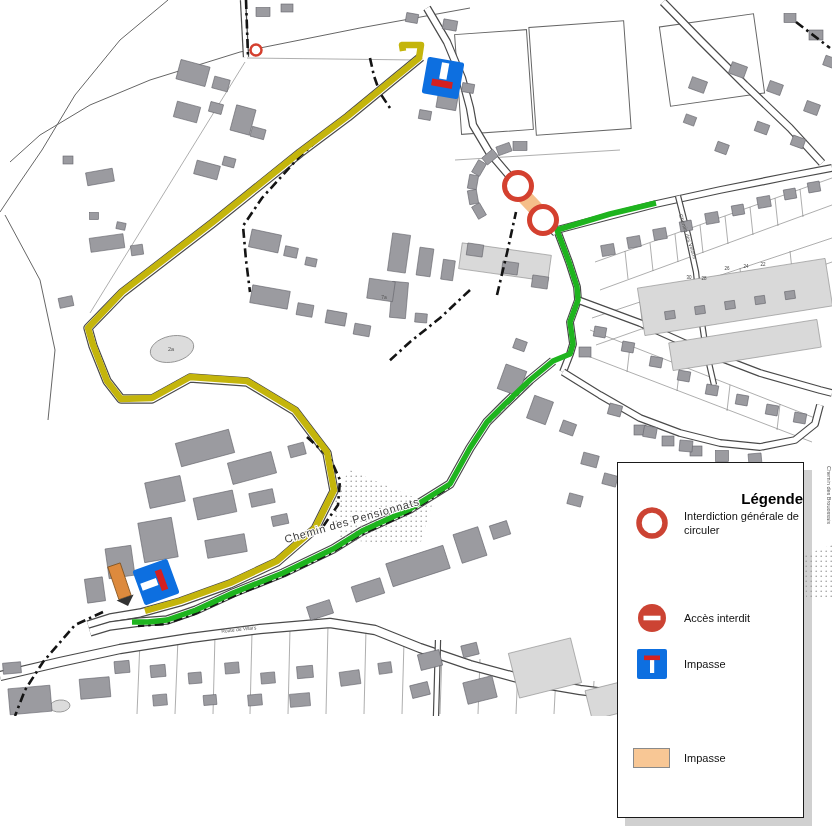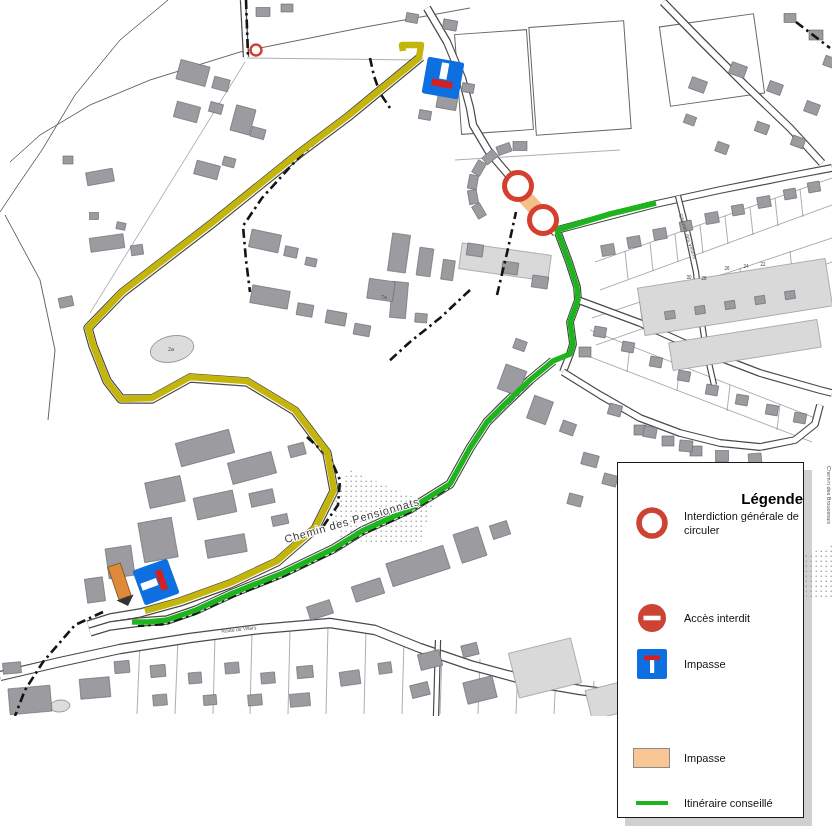--- a/index.html
+++ b/index.html
@@ -342,22 +342,14 @@
 
     <div class="lg-item" style="top:277px">
       <span class="lg-icon">
         <svg width="40" height="22">
             <rect x="1.5" y="1.5" width="36" height="19" fill="#f8c795" stroke="#8a8a8a" stroke-width="1"></rect>
           </svg>
       </span>
       <span class="lg-label">Impasse</span>
     </div>
 
-    <div class="lg-item" style="top:322px">
-      <span class="lg-icon">
-        <svg width="36" height="10">
-            <line x1="2" y1="5" x2="34" y2="5" stroke="#1eb41e" stroke-width="4"></line>
-          </svg>
-      </span>
-      <span class="lg-label">Itinéraire conseillé</span>
-    </div>
   </div>
 </div>
 
 </body></html>

